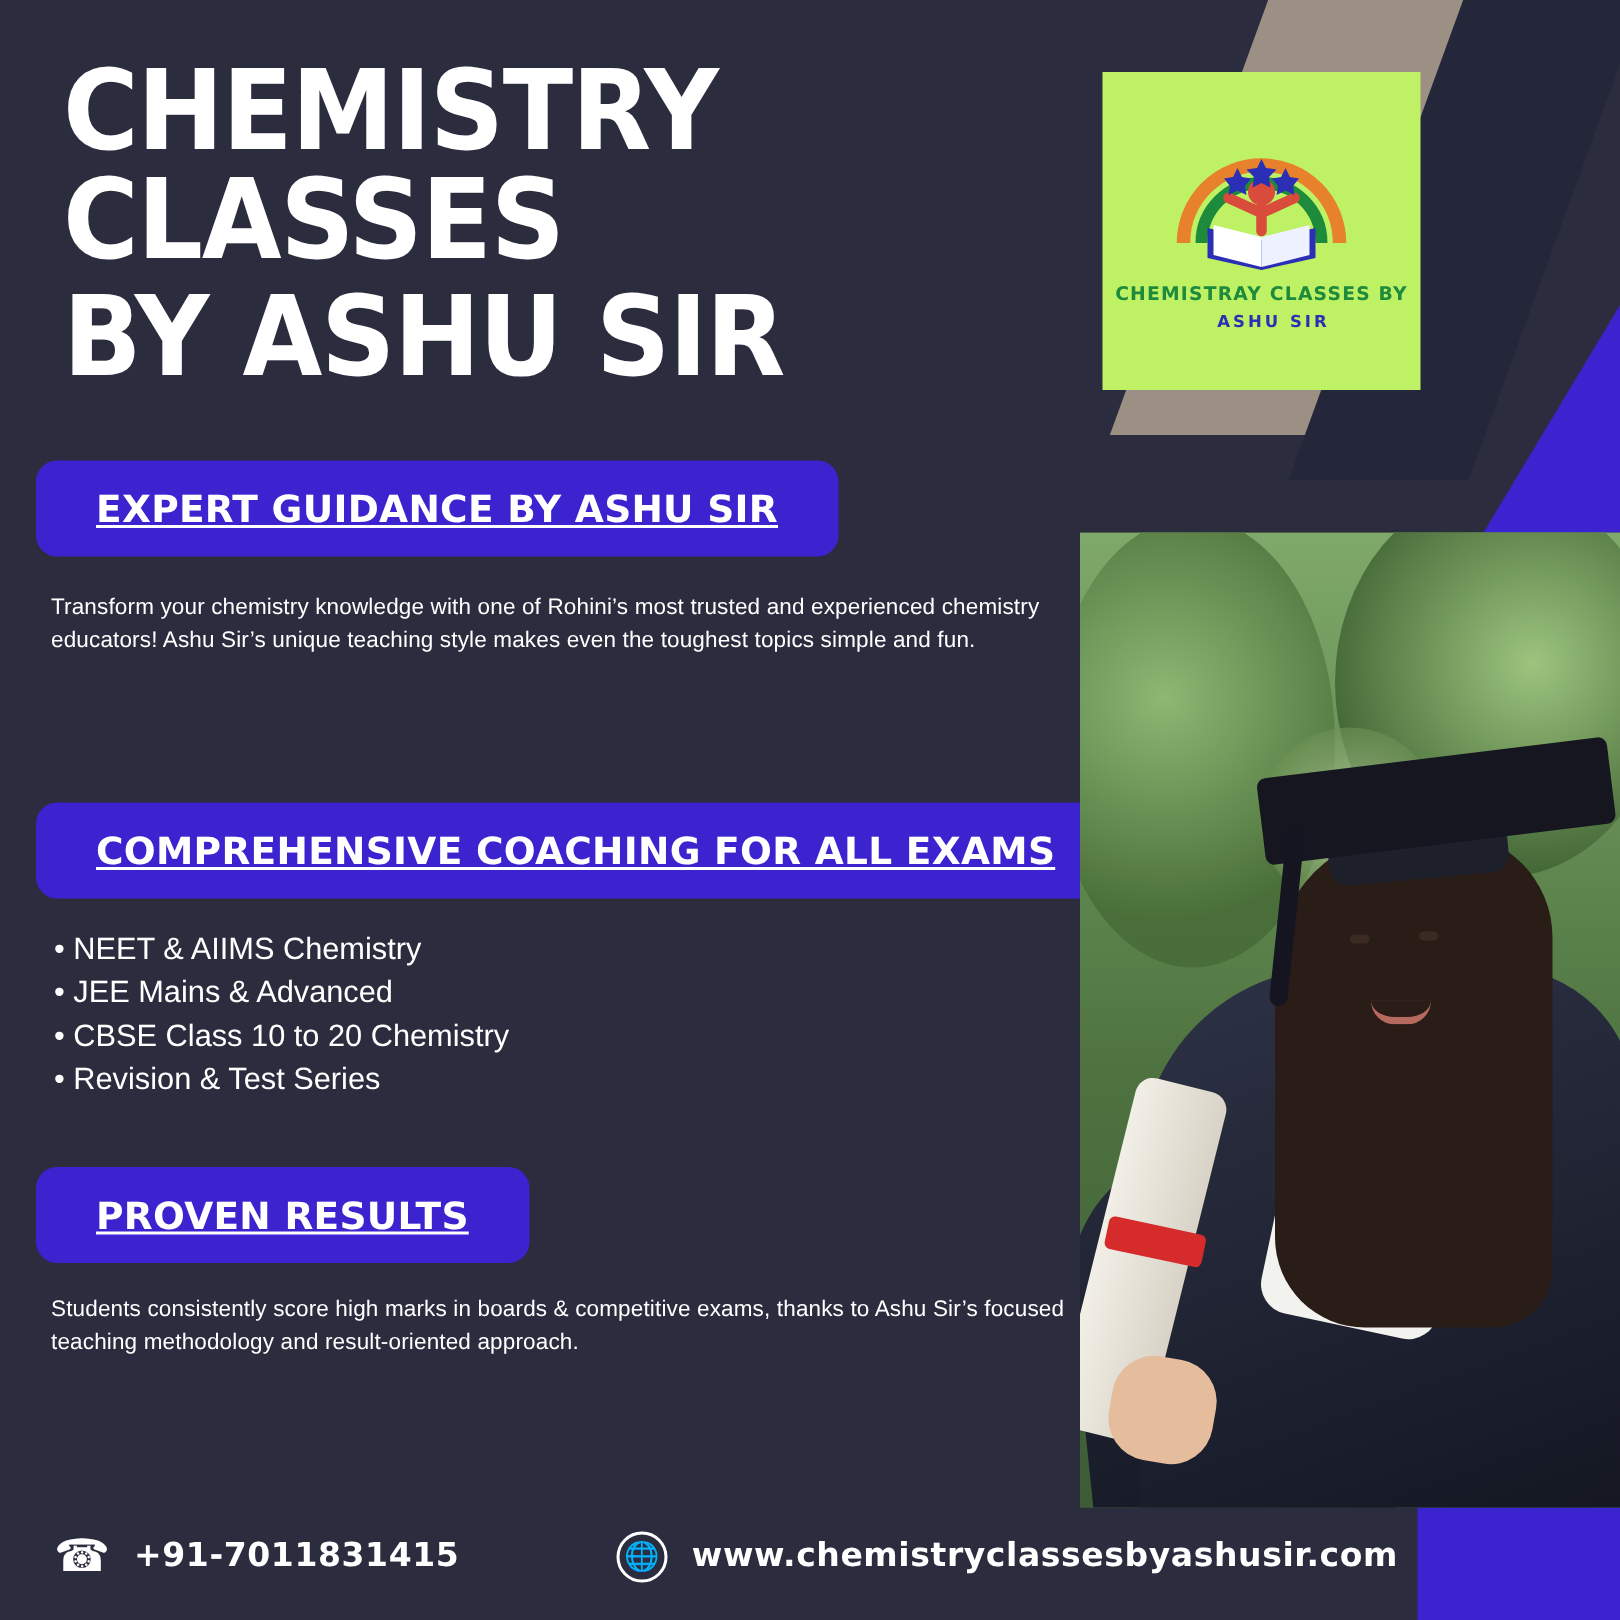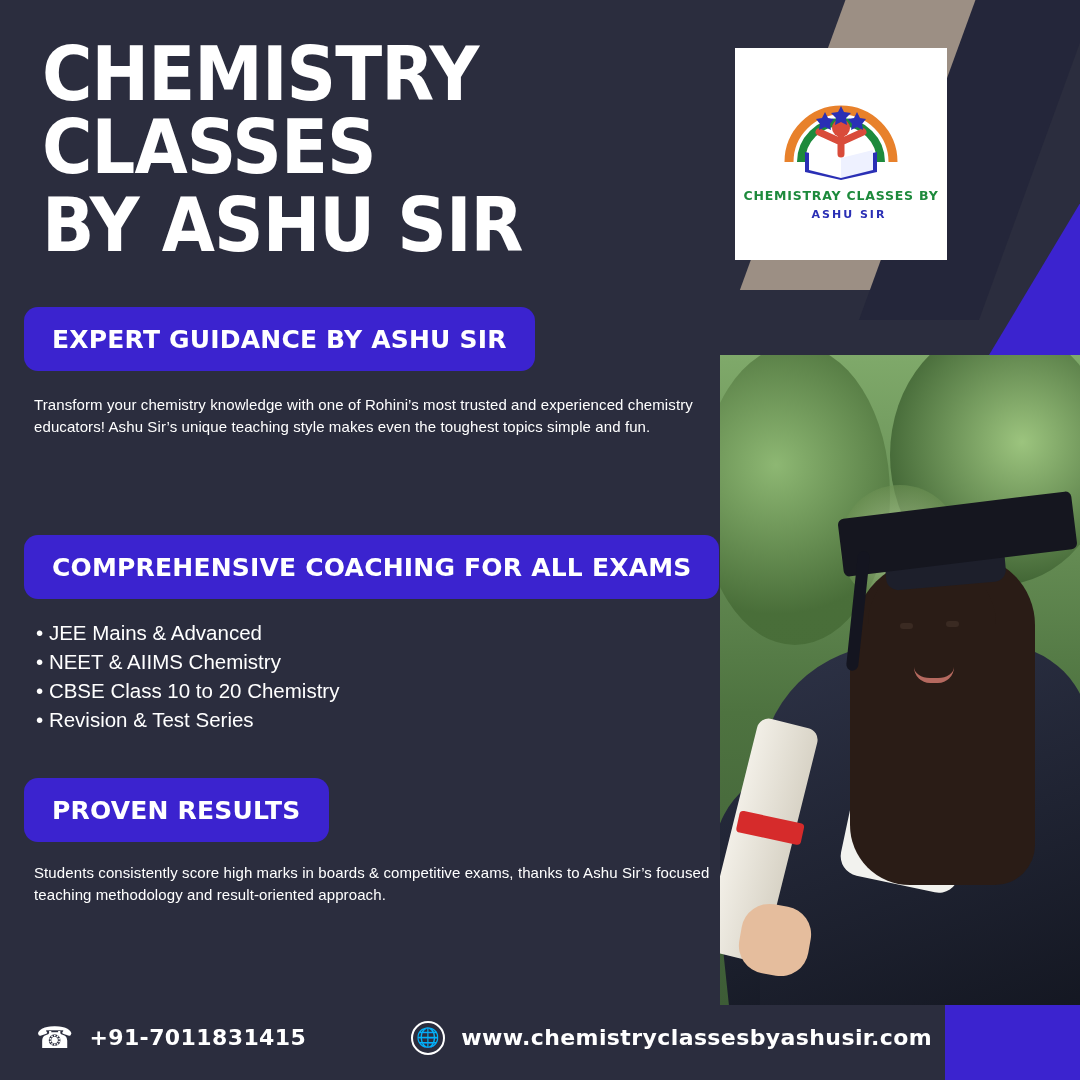--- a/index.html
+++ b/index.html
@@ -51,21 +51,21 @@
     text-transform:uppercase;
     transform: scaleX(0.93);
     transform-origin: left top;
   }
   .heading .l2 { display:block; margin-top:6px; }
 
   
   .logo-box {
     position:absolute; left:735px; top:48px;
     width:212px; height:212px;
-    background:#ffffff;
+    background:#bef264;
     display:flex; flex-direction:column;
     align-items:center; justify-content:center;
   }
   .logo-mark { width:124px; height:96px; position:relative; }
   .logo-title {
     font-family:"DejaVu Sans", sans-serif;
     font-weight:bold; font-size:12.5px; letter-spacing:0.8px;
     color:#1d8a3c; margin-top:4px; text-align:center;
   }
   .logo-sub {
@@ -78,23 +78,24 @@
   .pill {
     position:absolute;
     background:#3b23cf;
     border-radius:14px;
     color:#fff;
     font-family:"DejaVu Sans", sans-serif;
     font-weight:bold;
     font-size:25px;
     letter-spacing:0.2px;
     display:flex; align-items:center;
-    padding:0 28px;
+    padding:0 40px;
     height:64px;
     text-transform:uppercase;
+    text-decoration:underline;
   }
   #pill1 { left:24px; top:307px; }
   #pill2 { left:24px; top:535px; }
   #pill3 { left:24px; top:778px; }
 
   .para {
     position:absolute;
     color:#ffffff;
     font-size:15px;
     line-height:1.45;
@@ -195,22 +196,22 @@
     </div>
     <div class="logo-title">CHEMISTRAY CLASSES BY</div>
     <div class="logo-sub">ASHU SIR</div>
   </div>
 
   <div class="pill" id="pill1">EXPERT GUIDANCE BY ASHU SIR</div>
   <p class="para" id="para1">Transform your chemistry knowledge with one of Rohini’s most trusted and experienced chemistry educators! Ashu Sir’s unique teaching style makes even the toughest topics simple and fun.</p>
 
   <div class="pill" id="pill2">COMPREHENSIVE COACHING FOR ALL EXAMS</div>
   <ul class="bullets">
+    <li>NEET &amp; AIIMS Chemistry</li>
     <li>JEE Mains &amp; Advanced</li>
-    <li>NEET &amp; AIIMS Chemistry</li>
     <li>CBSE Class 10 to 20 Chemistry</li>
     <li>Revision &amp; Test Series</li>
   </ul>
 
   <div class="pill" id="pill3">PROVEN RESULTS</div>
   <p class="para" id="para3">Students consistently score high marks in boards &amp; competitive exams, thanks to Ashu Sir’s focused teaching methodology and result-oriented approach.</p>
 
   <div class="photo">
     <div class="sky"></div>
     <div class="tree1"></div>

